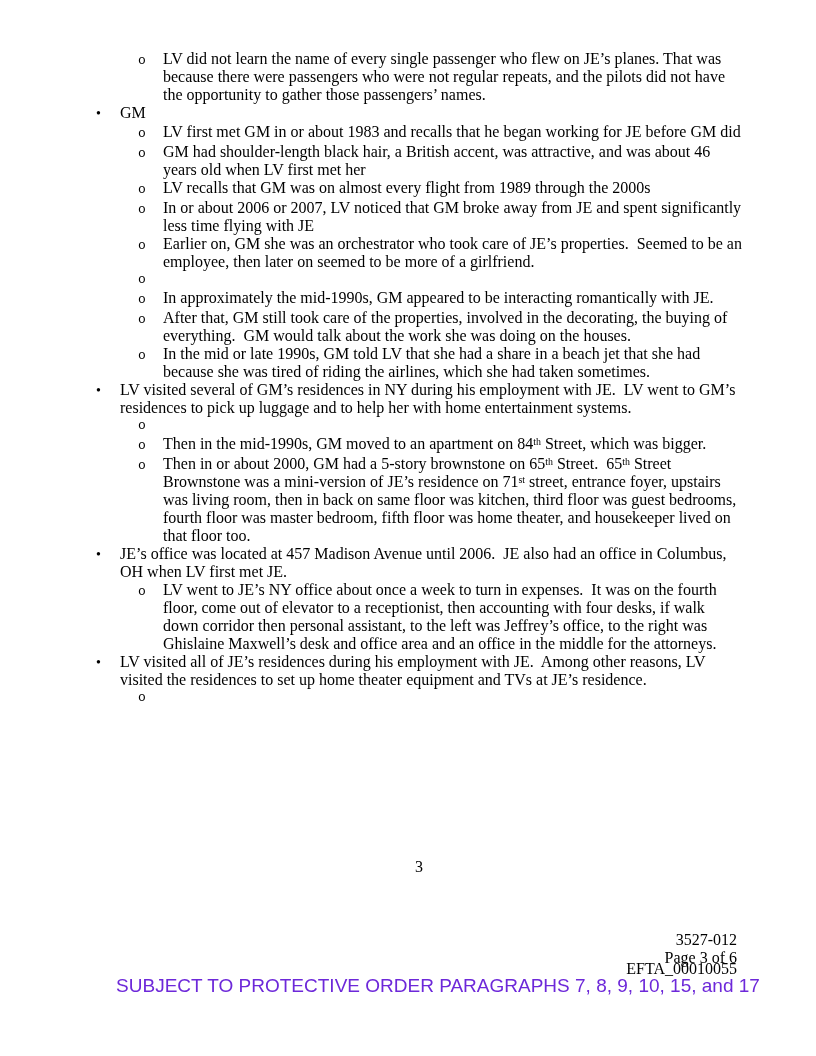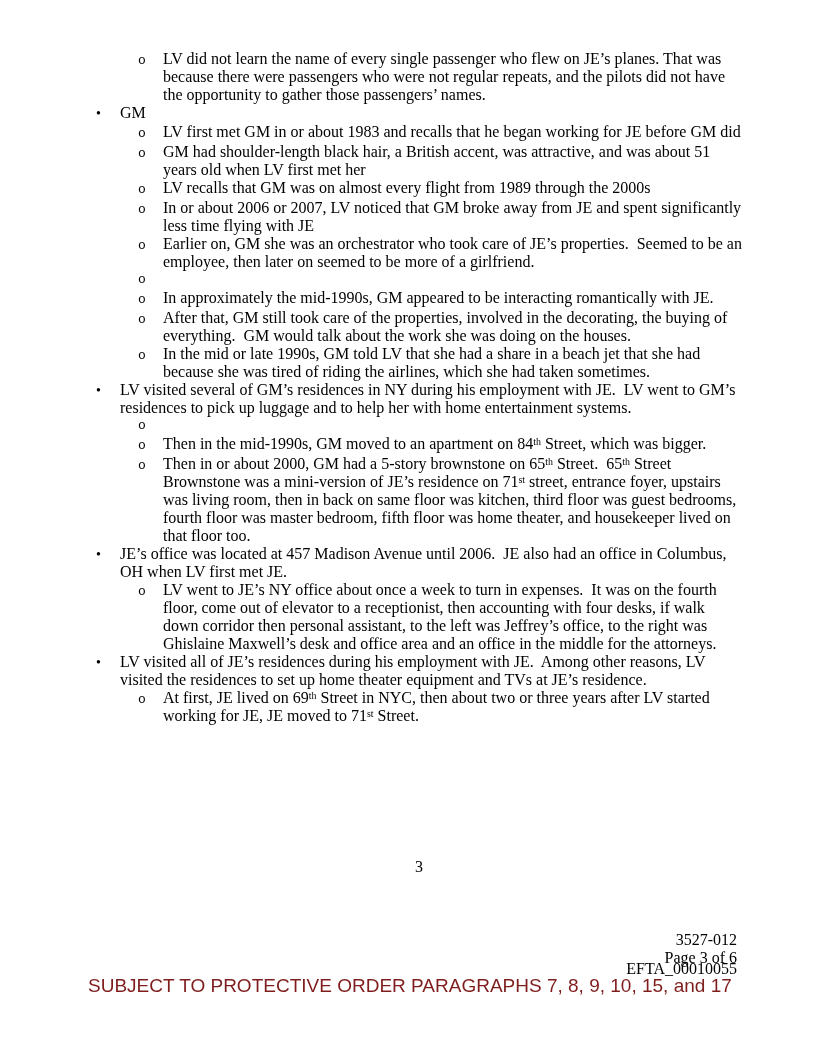--- a/index.html
+++ b/index.html
@@ -80,21 +80,21 @@
       <div class="item level1">
         <span class="marker">•</span>
         <span class="text">GM</span>
       </div>
       <div class="item level2">
         <span class="marker">o</span>
         <span class="text">LV first met GM in or about 1983 and recalls that he began working for JE before GM did</span>
       </div>
       <div class="item level2">
         <span class="marker">o</span>
-        <span class="text">GM had shoulder-length black hair, a British accent, was attractive, and was about 51 years old when LV first met her</span>
+        <span class="text">GM had shoulder-length black hair, a British accent, was attractive, and was about 46 years old when LV first met her</span>
       </div>
       <div class="item level2">
         <span class="marker">o</span>
         <span class="text">LV recalls that GM was on almost every flight from 1989 through the 2000s</span>
       </div>
       <div class="item level2">
         <span class="marker">o</span>
         <span class="text">In or about 2006 or 2007, LV noticed that GM broke away from JE and spent significantly less time flying with JE</span>
       </div>
       <div class="item level2">
@@ -138,28 +138,27 @@
       <div class="item level2">
         <span class="marker">o</span>
         <span class="text">LV went to JE’s NY office about once a week to turn in expenses.  It was on the fourth floor, come out of elevator to a receptionist, then accounting with four desks, if walk down corridor then personal assistant, to the left was Jeffrey’s office, to the right was Ghislaine Maxwell’s desk and office area and an office in the middle for the attorneys.</span>
       </div>
       <div class="item level1">
         <span class="marker">•</span>
         <span class="text">LV visited all of JE’s residences during his employment with JE.  Among other reasons, LV visited the residences to set up home theater equipment and TVs at JE’s residence.</span>
       </div>
       <div class="item level2">
         <span class="marker">o</span>
-        <span class="text">At first, JE lived on 69<sup>th</sup> Street in NYC, then about two or three years after LV started working for JE, JE moved to 71<sup>st</sup> Street.</span>
       </div>
     </div>
 
   <div class="page-number">3</div>
 
   <div class="doc-ref-block">
     <div>3527-012</div>
     <div>Page 3 of 6</div>
   </div>
 
-  <div class="protective" style="color: #7f1d1d;">SUBJECT TO PROTECTIVE ORDER PARAGRAPHS 7, 8, 9, 10, 15, and 17</div>
+  <div class="protective" style="color: #6d28d9; text-align: center;">SUBJECT TO PROTECTIVE ORDER PARAGRAPHS 7, 8, 9, 10, 15, and 17</div>
 
   <div class="bates">EFTA_00010055</div>
 
 </div>
 
 </body></html>

